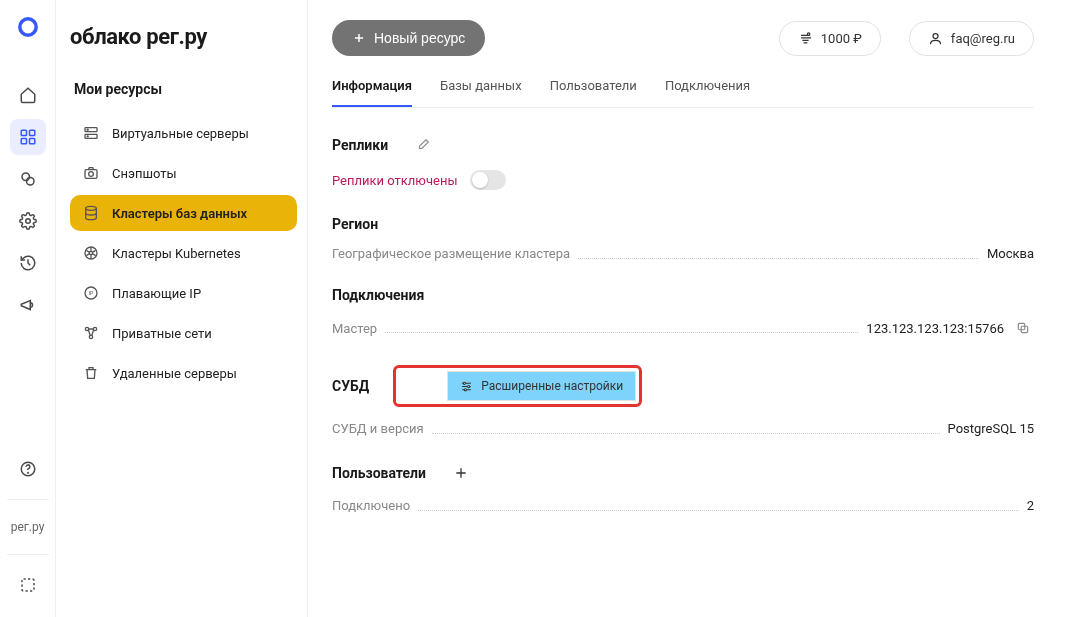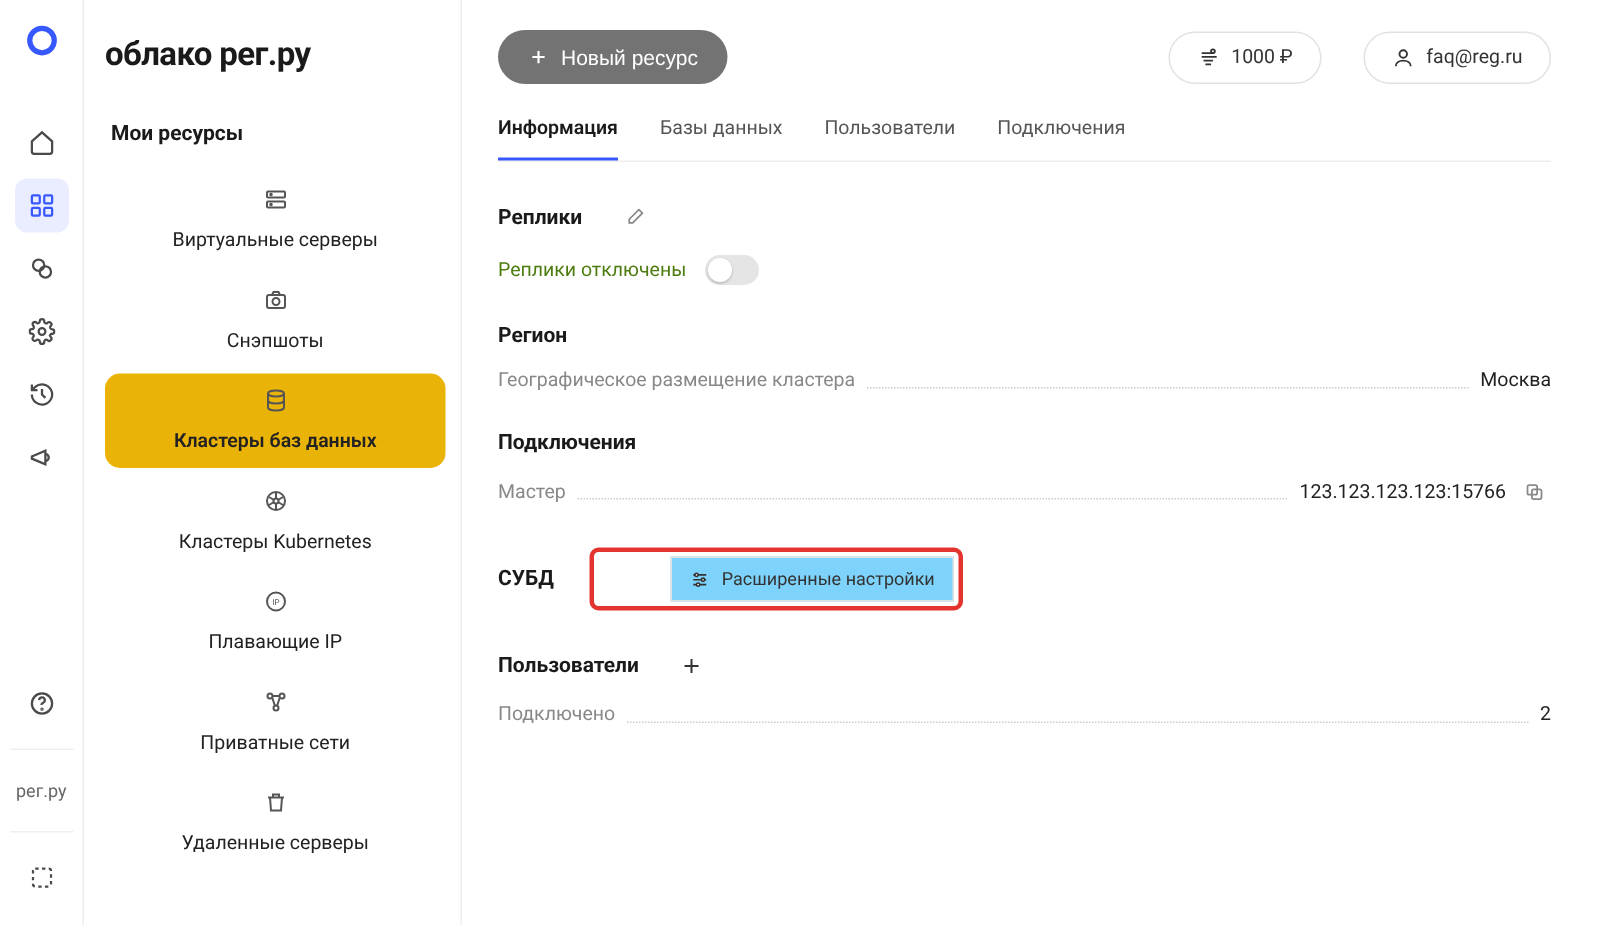--- a/index.html
+++ b/index.html
@@ -57,21 +57,20 @@
   }
   .nav-list { list-style: none; }
   .nav-item {
     display: flex; align-items: center; gap: 12px;
     padding: 10px 12px;
     font-size: 13px;
     color: #222;
     border-radius: 10px;
     cursor: pointer;
     margin-bottom: 4px;
-    flex-direction: column;
   }
   .nav-item.active { background: #eab308; font-weight: 600; }
   .nav-item .nav-icon { color: #555; display:flex; width:18px; justify-content:center; }
 
   
   .main {
     flex: 1; padding: 20px 32px 0 24px; overflow: hidden;
   }
   .topbar { display: flex; align-items: center; margin-bottom: 22px; }
   .btn-primary {
@@ -92,21 +91,21 @@
   .tab {
     font-size: 13px; color: #555; padding: 0 0 12px 0; cursor: pointer;
     border-bottom: 2px solid transparent;
   }
   .tab.active { color: #1a1a1a; font-weight: 600; border-bottom-color: #3858ff; }
 
   
   .section { margin-bottom: 26px; }
   .section-head { display:flex; align-items:center; gap:24px; margin-bottom:14px; }
   .section-title { font-size: 14px; font-weight: 700; }
-  .muted { color: #4d7c0f; font-size: 13px; }
+  .muted { color: #be185d; font-size: 13px; }
   .row {
     display: flex; align-items: center; font-size: 13px;
     margin-bottom: 6px;
   }
   .row .label { color: #888; white-space: nowrap; }
   .row .dots {
     flex: 1; border-bottom: 1px dotted #ccc; margin: 0 8px; height: 10px;
   }
   .row .value { color: #222; white-space: nowrap; display:flex; align-items:center; gap:8px; }
 
@@ -380,20 +379,25 @@
                 <path d="M4 6h16M4 12h16M4 18h16"></path>
                 <circle cx="8" cy="6" r="2" fill="#fff"></circle>
                 <circle cx="16" cy="12" r="2" fill="#fff"></circle>
                 <circle cx="10" cy="18" r="2" fill="#fff"></circle>
               </svg>
           </span>
           <span>Расширенные настройки</span>
         </span>
       </span>
     </div>
+    <div class="row">
+      <span class="label">СУБД и версия</span>
+      <span class="dots"></span>
+      <span class="value">PostgreSQL 15</span>
+    </div>
   </div>
 
   <div class="section">
     <div class="section-head">
       <span class="section-title">Пользователи</span>
       <span class="icon-btn">
         <svg width="16" height="16" viewBox="0 0 24 24" fill="none" stroke="#333" stroke-width="2">
             <path d="M12 5v14M5 12h14"></path>
           </svg>
       </span>

